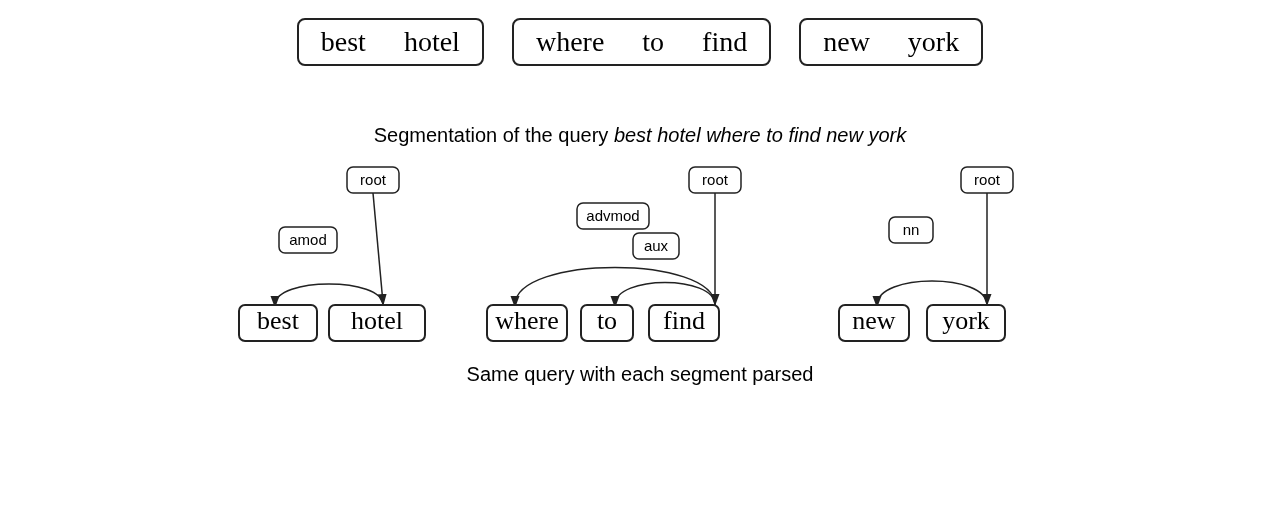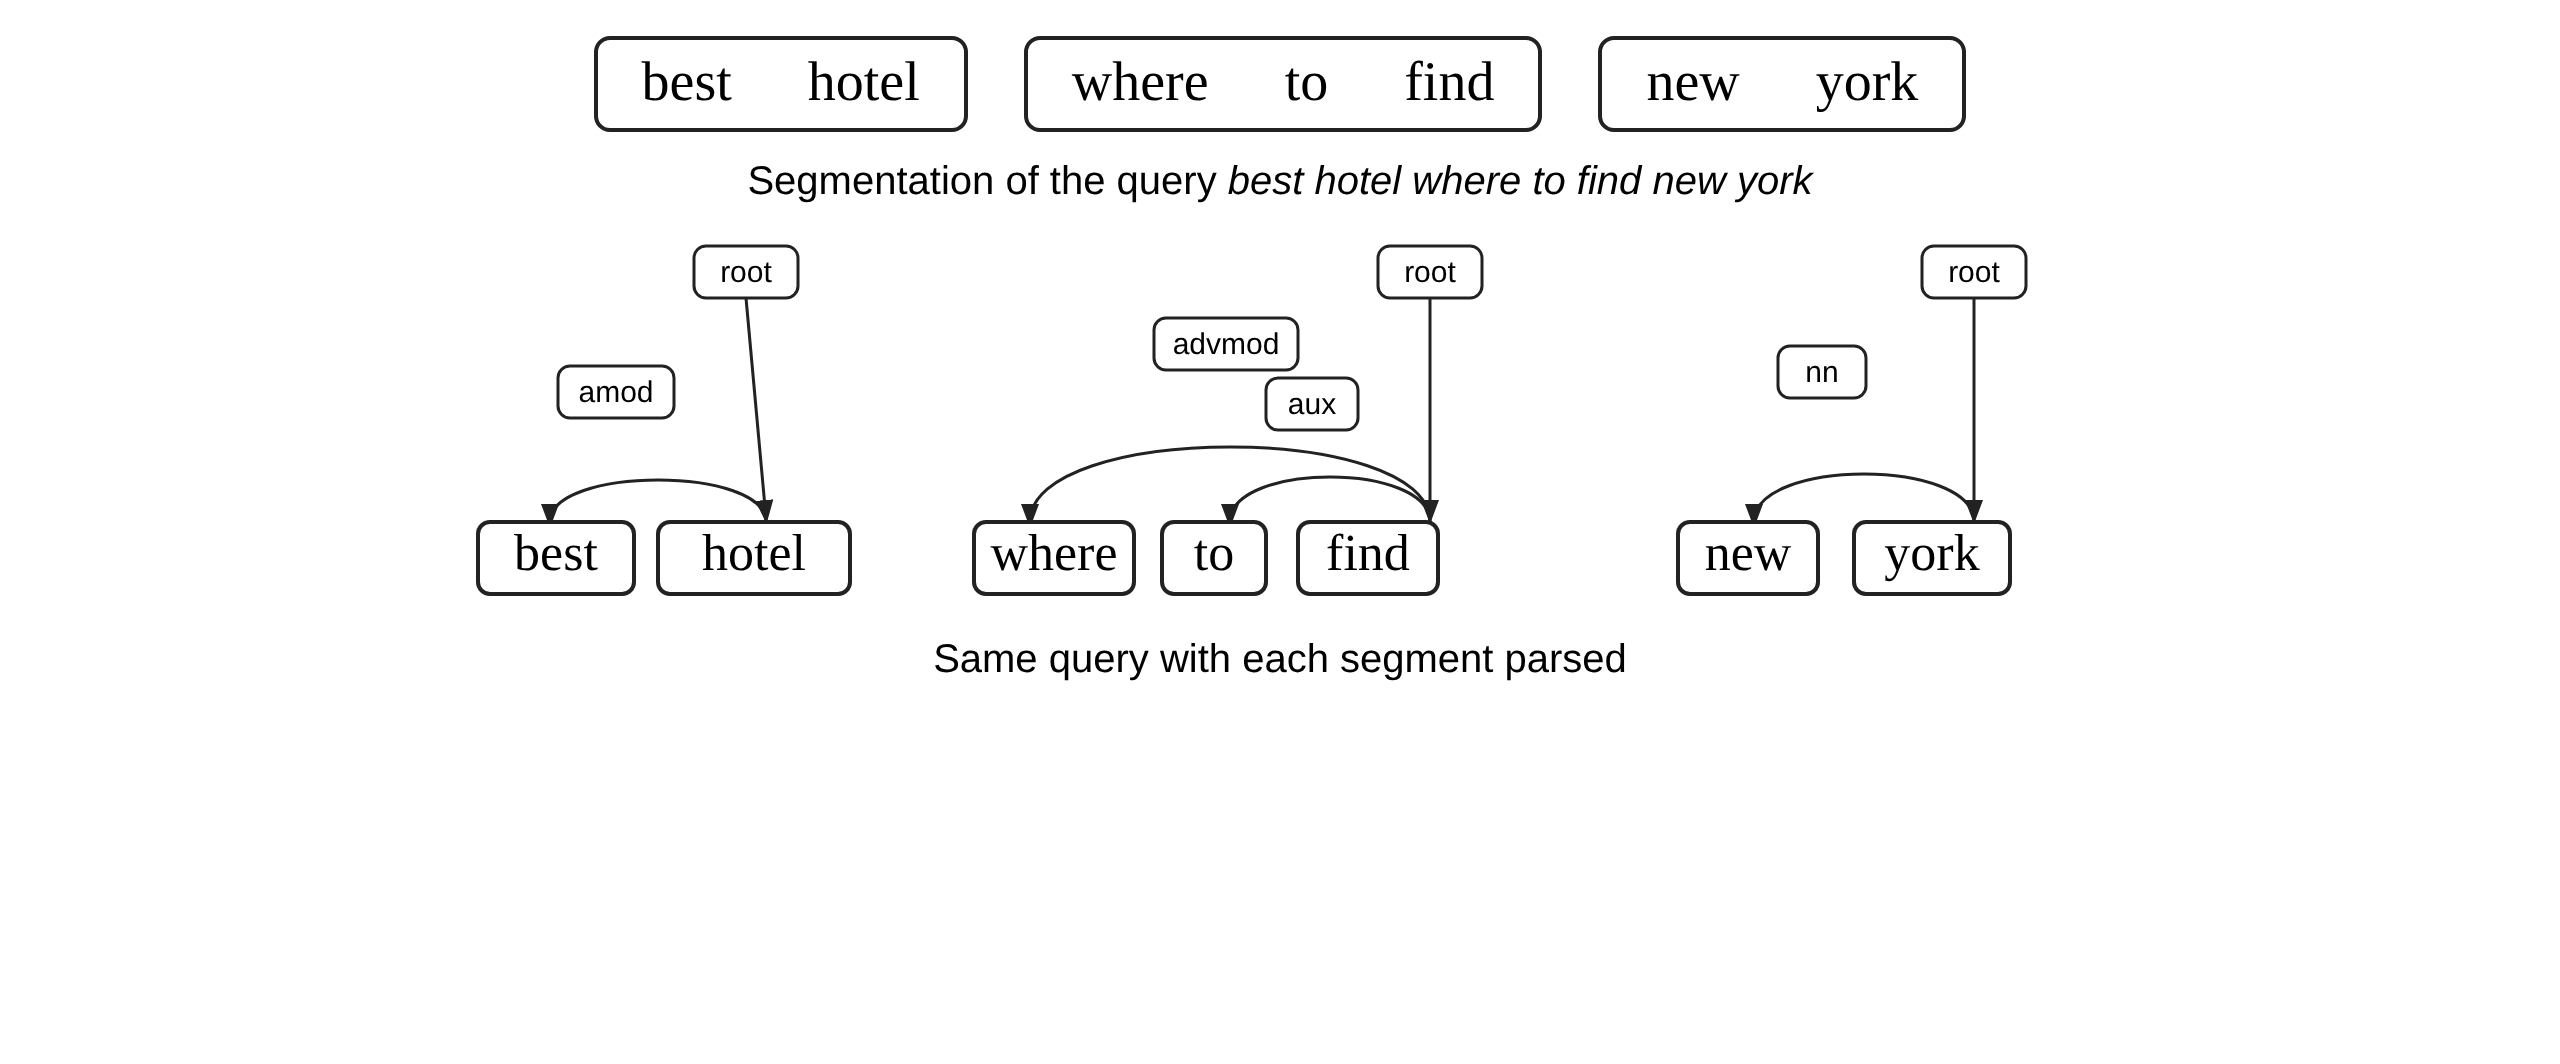--- a/index.html
+++ b/index.html
@@ -35,20 +35,21 @@
       font-size: 28px;
       font-family: Georgia, serif;
     }
 
     
     .caption {
       font-size: 20px;
       font-family: Arial, sans-serif;
       margin-bottom: 18px;
       text-align: left;
+      margin-top: 44px;
     }
     .caption em {
       font-style: italic;
     }
 
     
     .trees-row {
       display: flex;
       flex-direction: row;
       align-items: flex-end;

